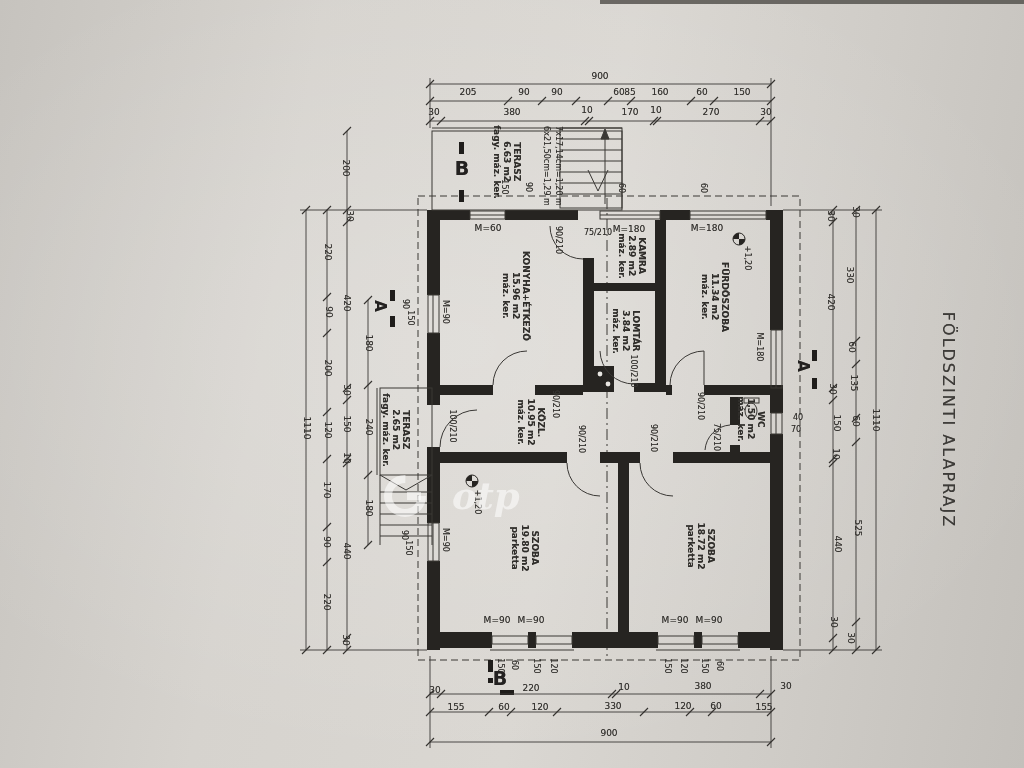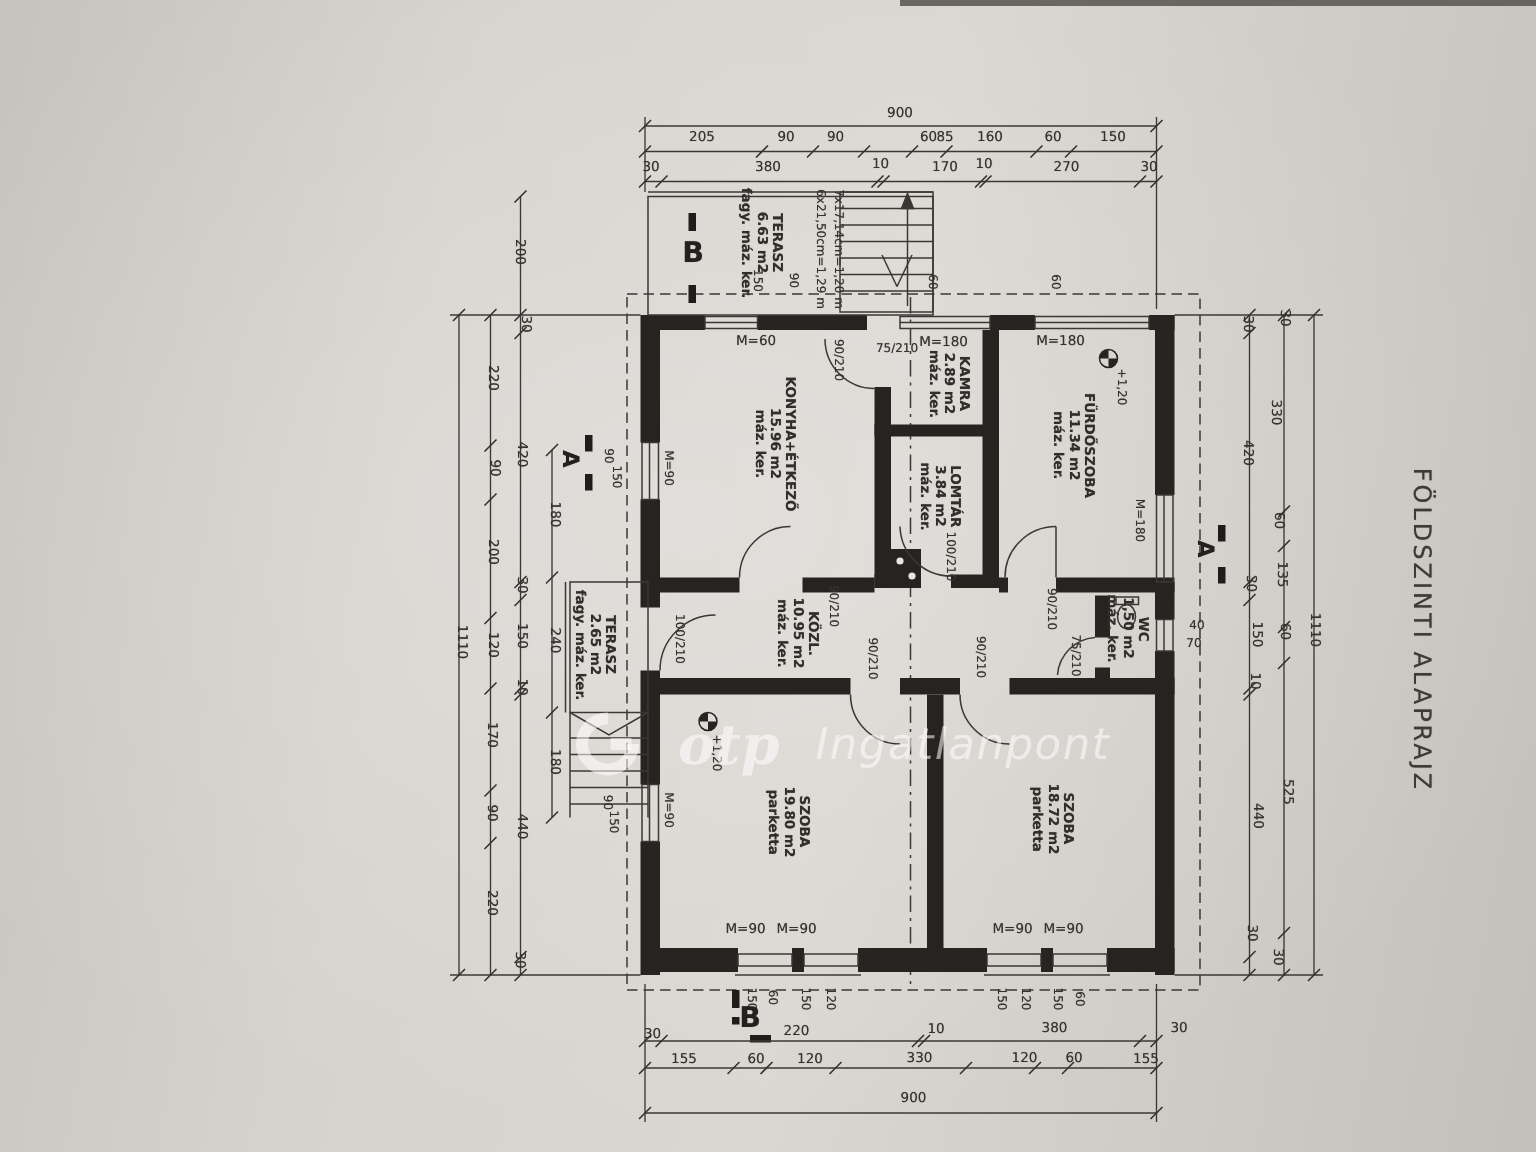--- a/index.html
+++ b/index.html
@@ -323,21 +323,21 @@
   <div class="room blur" style="left:701px;top:546px;">
     <div>SZOBA</div><div>18.72 m2</div><div>parketta</div>
   </div>
   <div class="room blur s8" style="left:507px;top:162px;">
     <div>TERASZ</div><div>6.63 m2</div><div>fagy. máz. ker.</div>
   </div>
   <div class="room blur s8" style="left:396px;top:430px;">
     <div>TERASZ</div><div>2.65 m2</div><div>fagy. máz. ker.</div>
   </div>
 
-  <div class="d blur" style="left:504px;top:228px;">M=60</div>
+  <div class="d blur" style="left:488px;top:228px;">M=60</div>
   <div class="d blur s8" style="left:598px;top:233px;">75/210</div>
   <div class="d blur" style="left:629px;top:229px;">M=180</div>
   <div class="d blur" style="left:707px;top:228px;">M=180</div>
   <div class="dv blur s8" style="left:558px;top:240px;">90/210</div>
   <div class="dv blur s8" style="left:445px;top:312px;">M=90</div>
   <div class="dv blur s8" style="left:405px;top:304px;">90</div>
   <div class="dv blur s8" style="left:410px;top:318px;">150</div>
   <div class="dv blur s8" style="left:452px;top:426px;">100/210</div>
   <div class="dv blur s8" style="left:445px;top:540px;">M=90</div>
   <div class="dv blur s8" style="left:404px;top:535px;">90</div>
@@ -446,15 +446,14 @@
   <div class="dv blur" style="left:876px;top:420px;">1110</div>
 
   <div class="ttl blur" style="left:948px;top:420px;">FÖLDSZINTI ALAPRAJZ</div>
 
   <div class="wm">
     <svg width="46" height="46" viewBox="0 0 46 46">
       <circle cx="23" cy="23" r="17" fill="none" stroke="rgba(255,255,255,.55)" stroke-width="8" stroke-dasharray="80 28"></circle>
       <rect x="25" y="19" width="14" height="8" fill="rgba(255,255,255,.55)"></rect>
     </svg>
     <span class="otp">otp</span>
-    <span class="ing">Ingatlanpont</span>
   </div>
 </div>
 
 </body></html>

